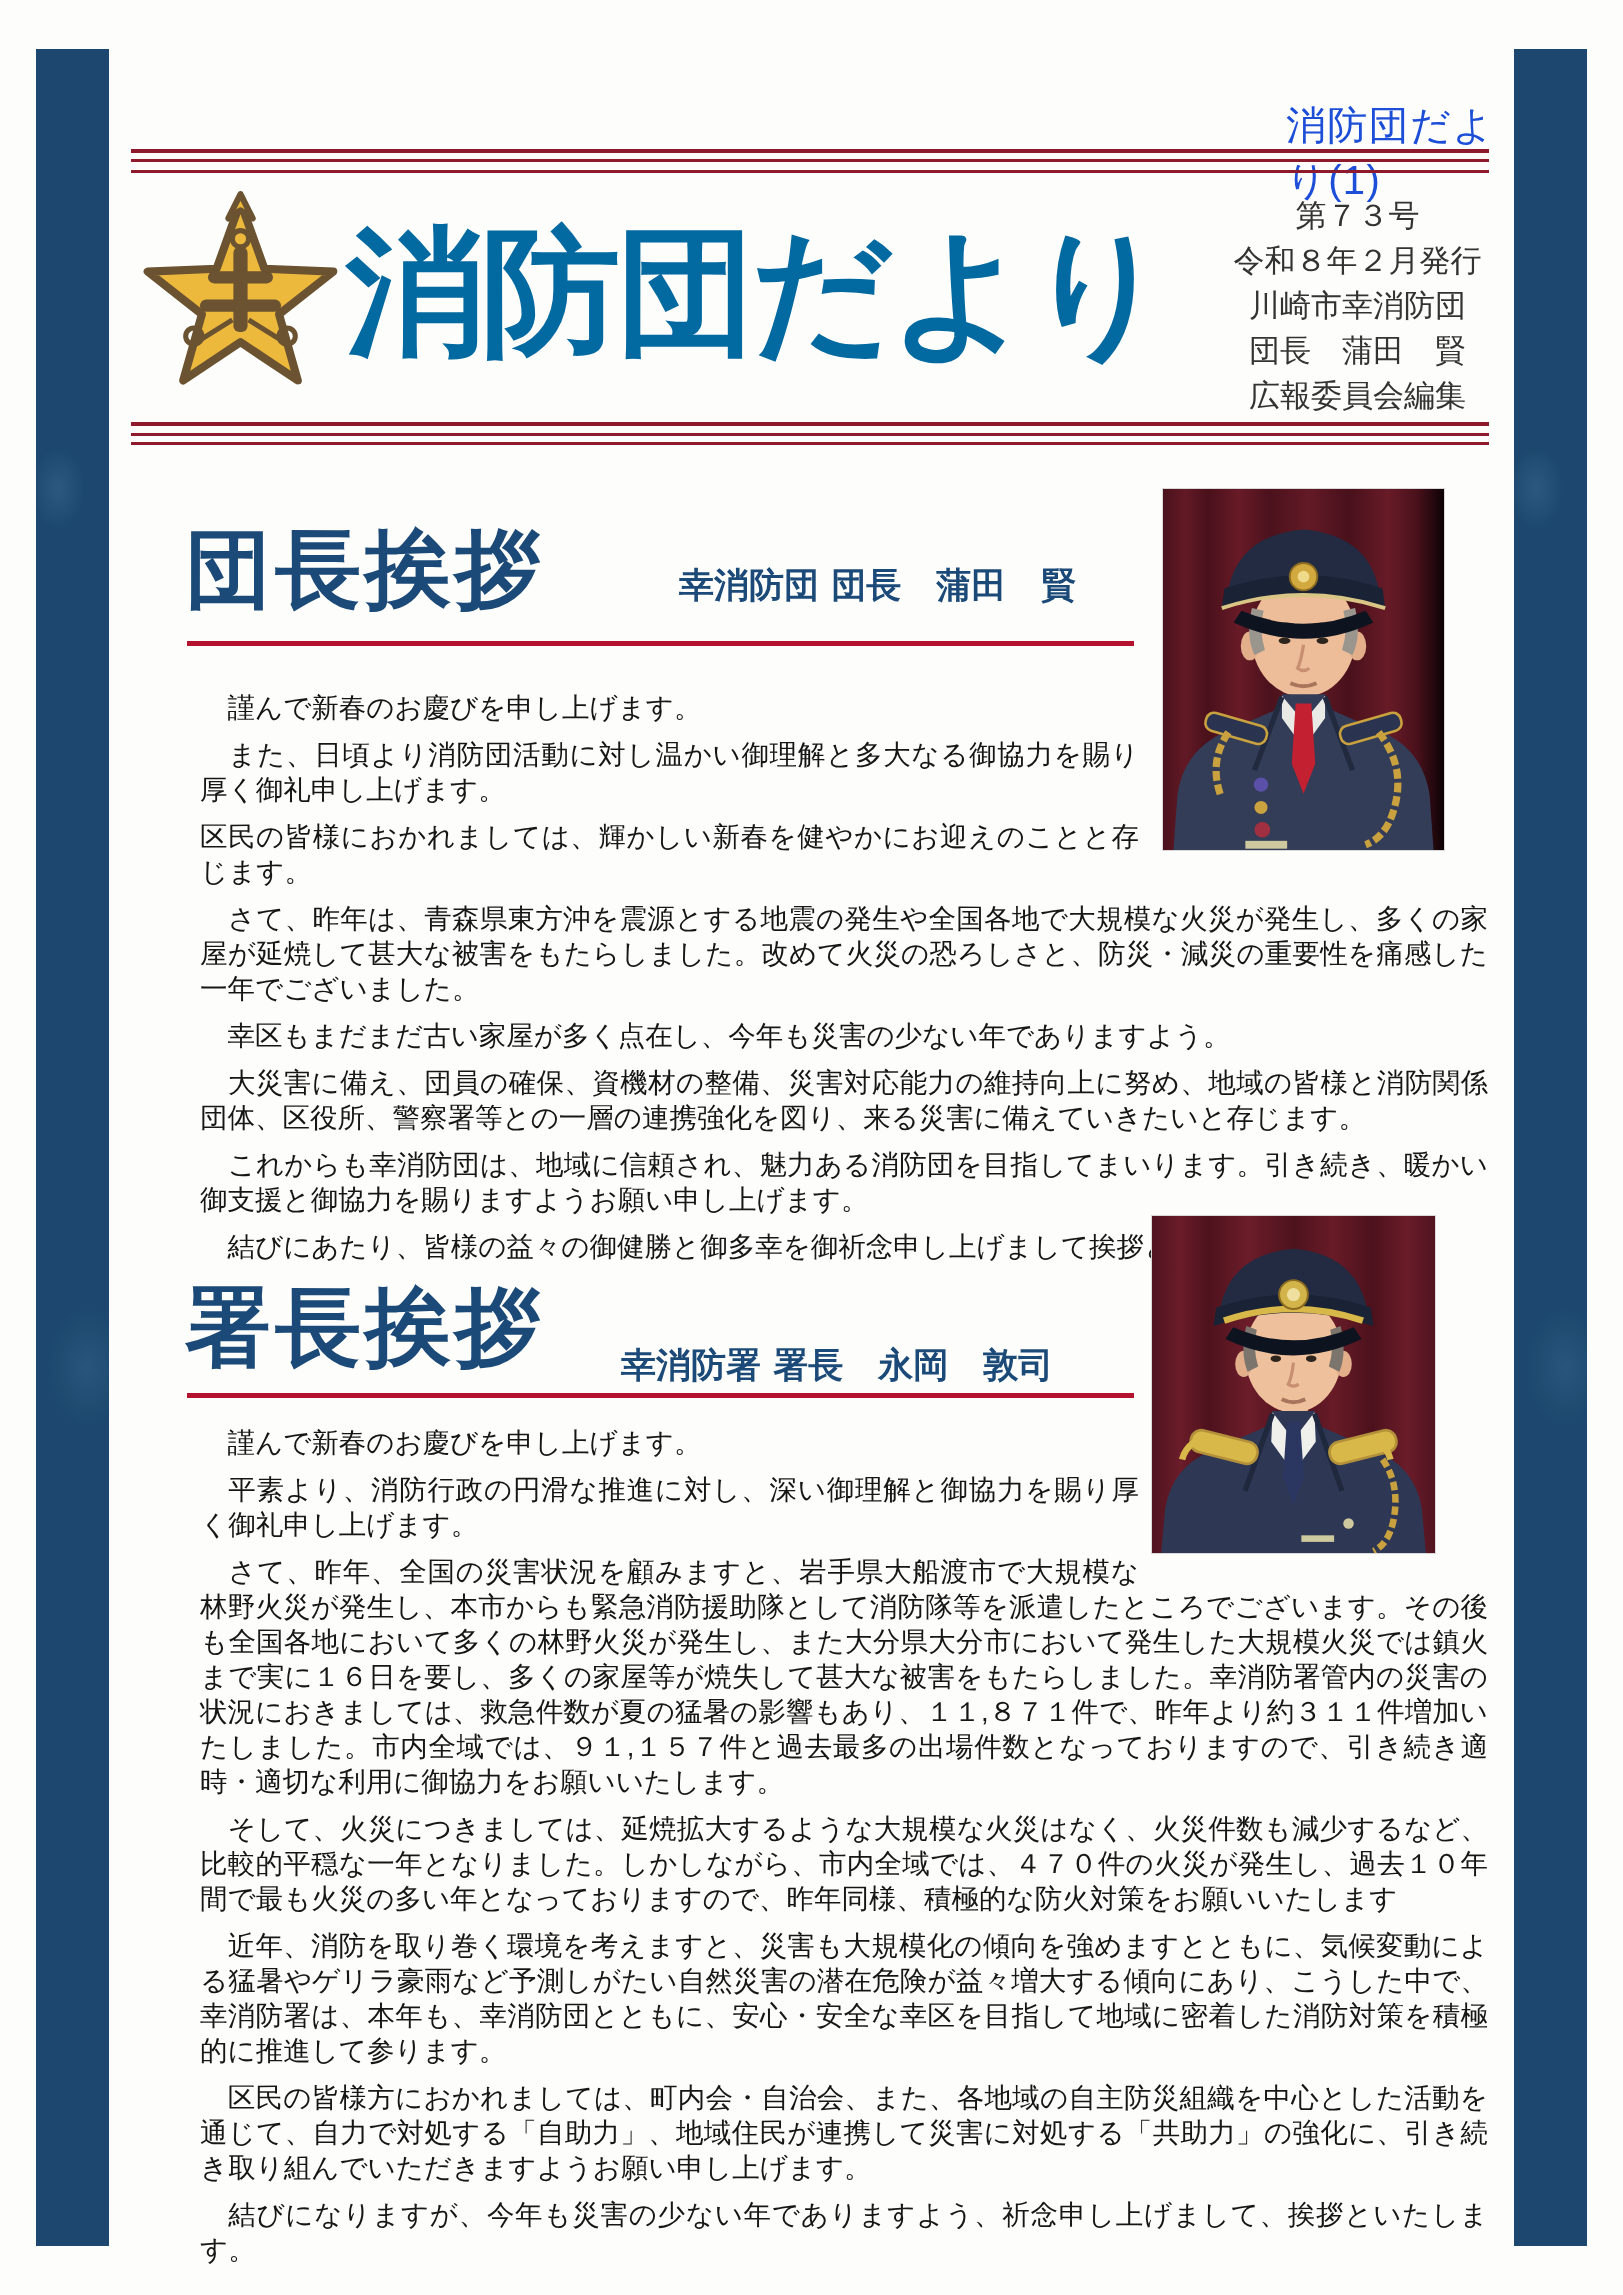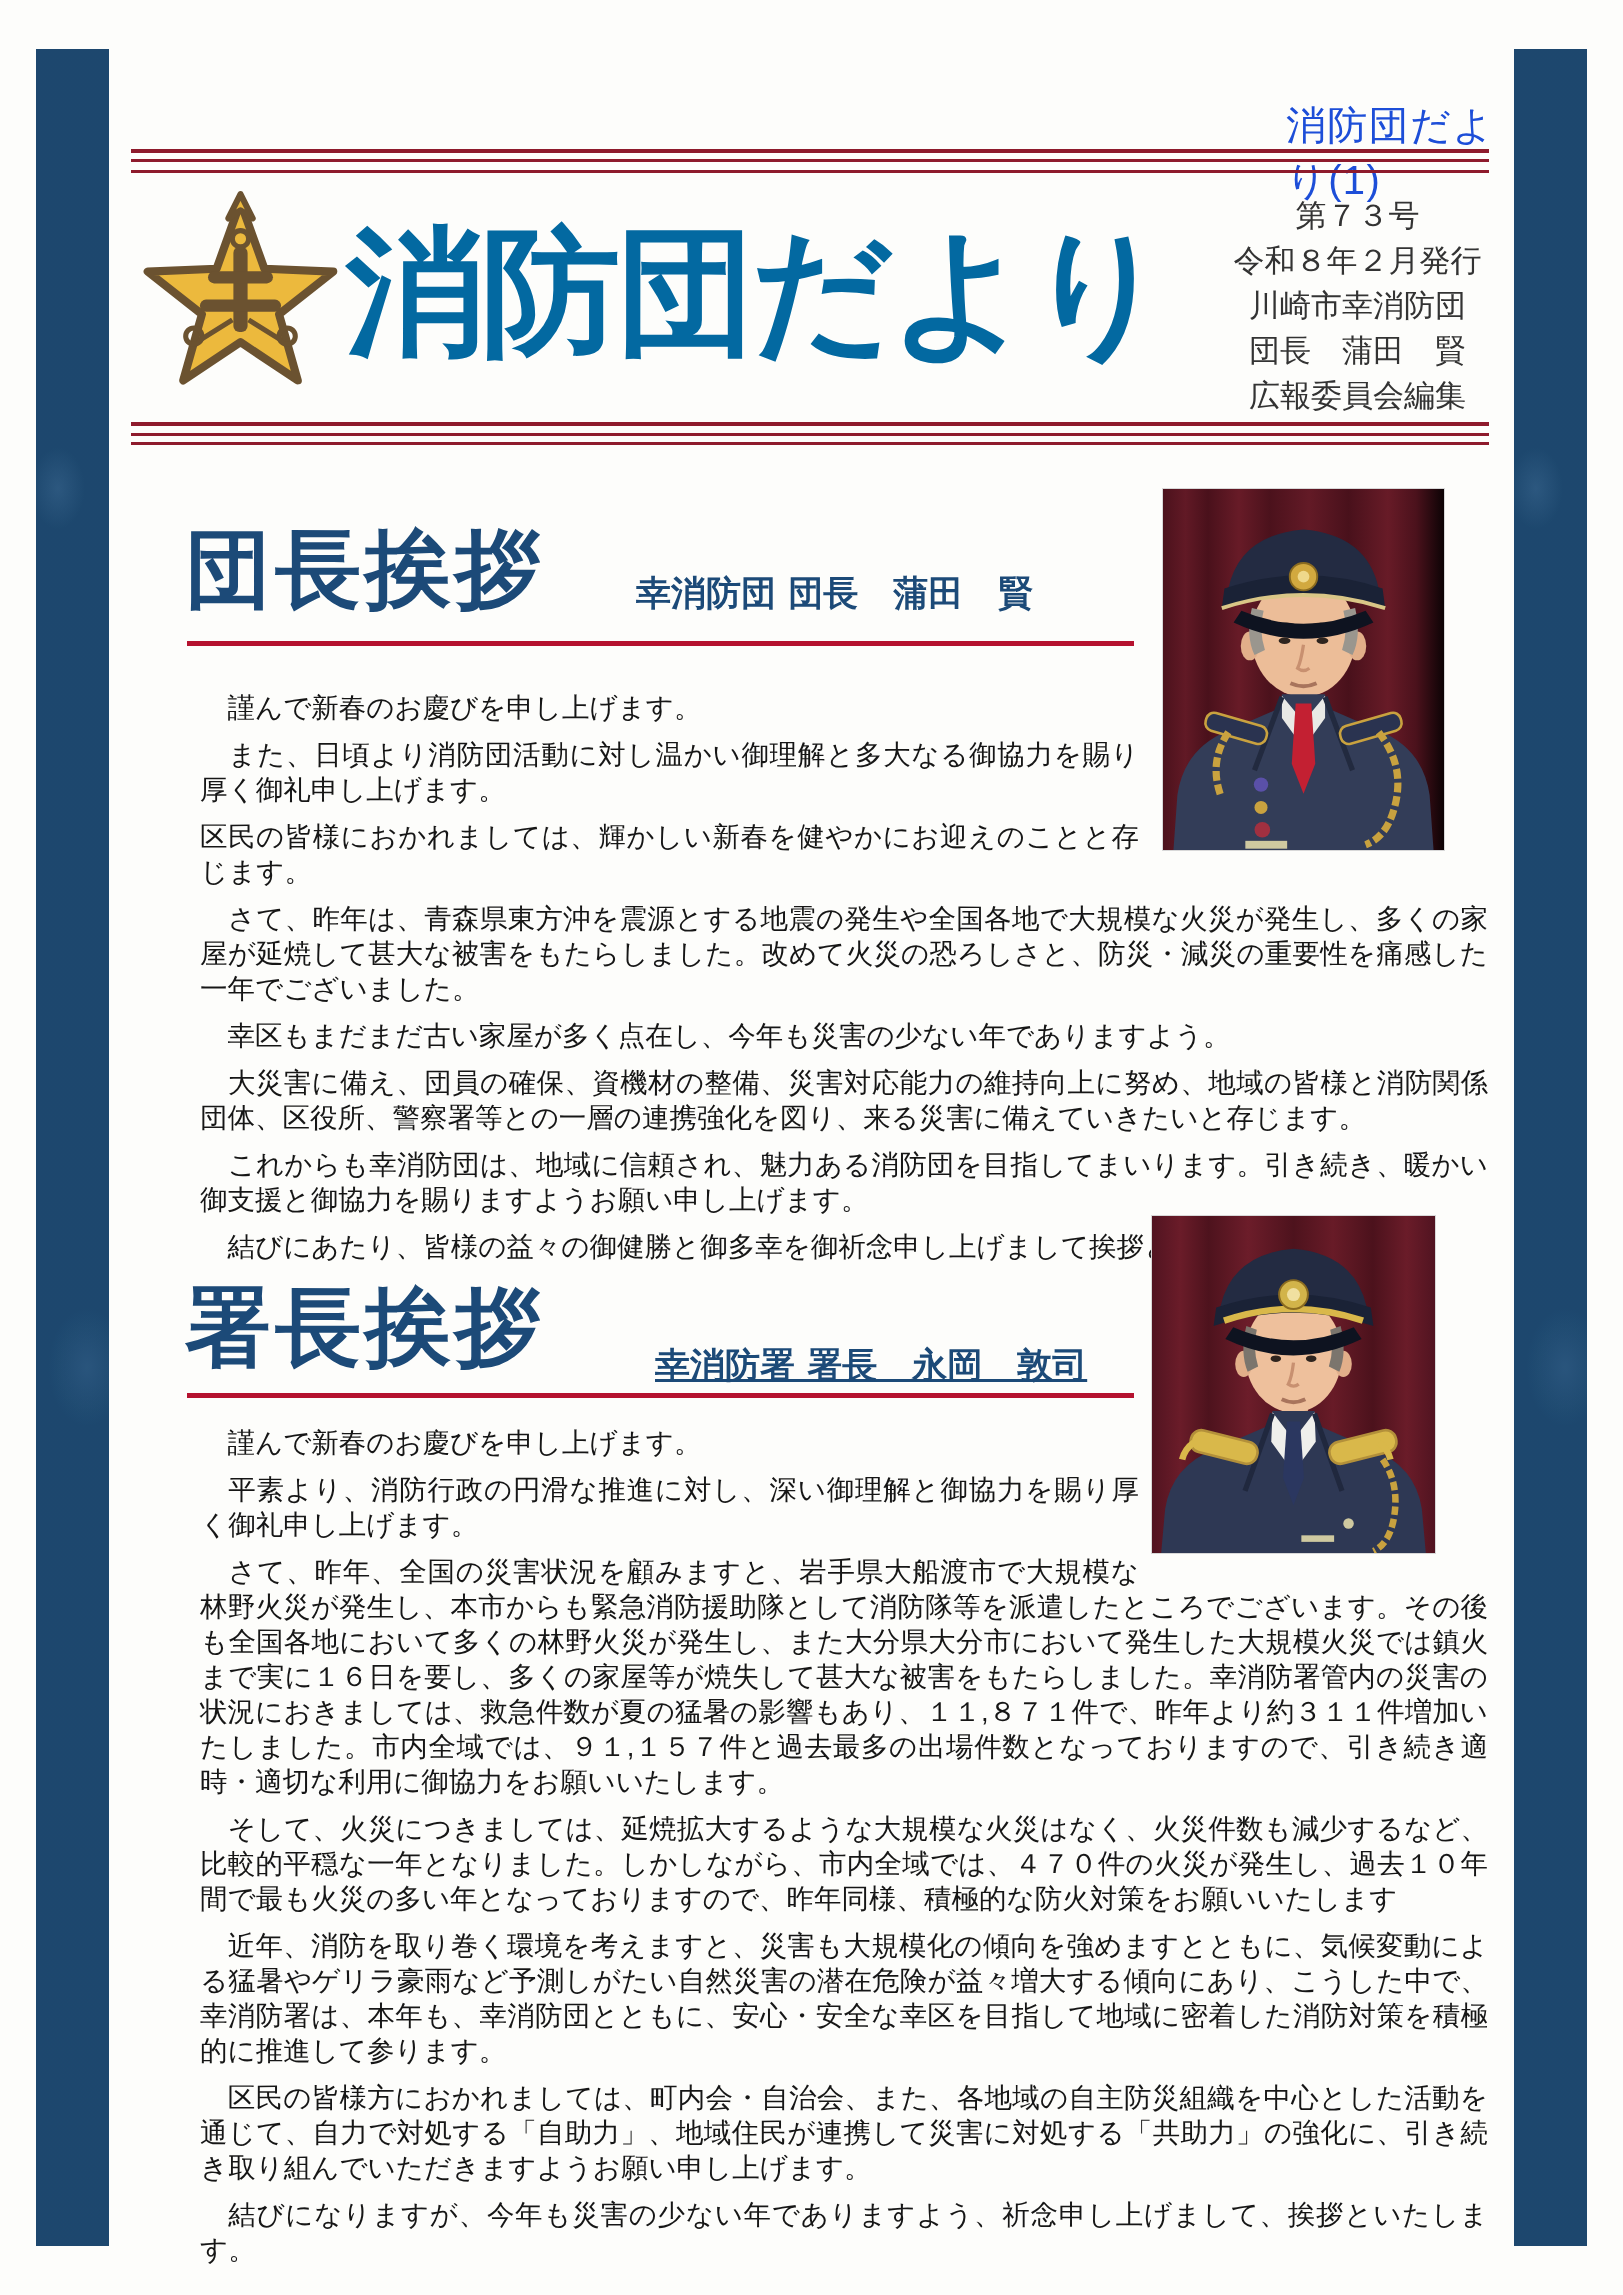--- a/index.html
+++ b/index.html
@@ -49,22 +49,22 @@
     font-size:86px;line-height:105px;color:#1c4a78;
     letter-spacing:3.9px;white-space:nowrap;
   }
   .st-1{top:516px;}
   .st-2{top:1274px;}
   .section-subtitle{
     position:absolute;
     font-family:"DejaVu Serif",serif;font-weight:bold;
     font-size:35px;color:#1c4a78;white-space:nowrap;
   }
-  .ss-1{left:636px;top:562px;margin-top:8px;}
-  .ss-2{left:655px;top:1342px;text-decoration:underline;}
+  .ss-1{left:679px;top:562px;}
+  .ss-2{left:621px;top:1342px;}
   .section-underline{
     position:absolute;left:187px;width:947px;height:5.2px;background:#b5122f;
   }
   .su-1{top:641px;}
   .su-2{top:1393px;}
   .photo{position:absolute;border:0.7px solid #d8d8d8;background:#5a1721;}
   .photo-1{left:1162px;top:488px;width:281px;height:361px;}
   .photo-2{left:1151px;top:1215px;width:283px;height:337px;}
   .photo svg{display:block;width:100%;height:100%;}
   .body-text{

